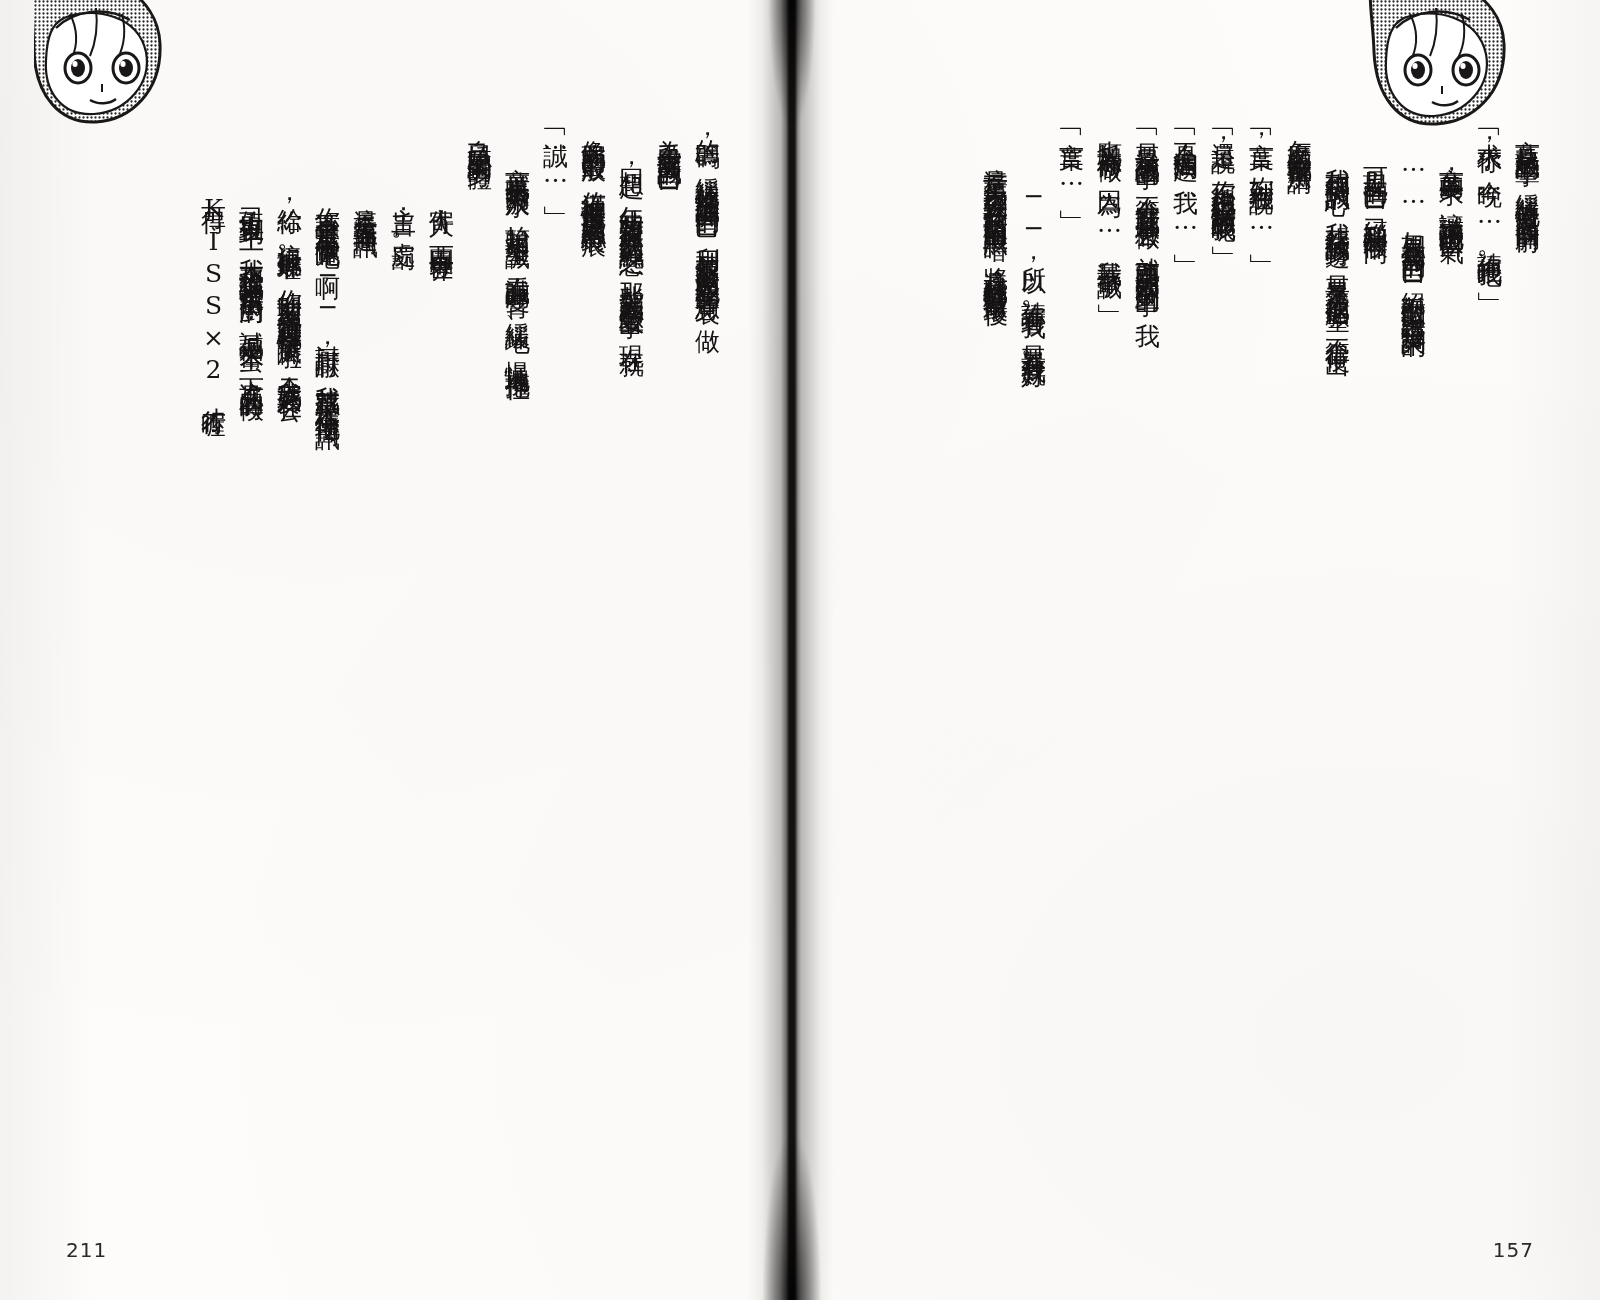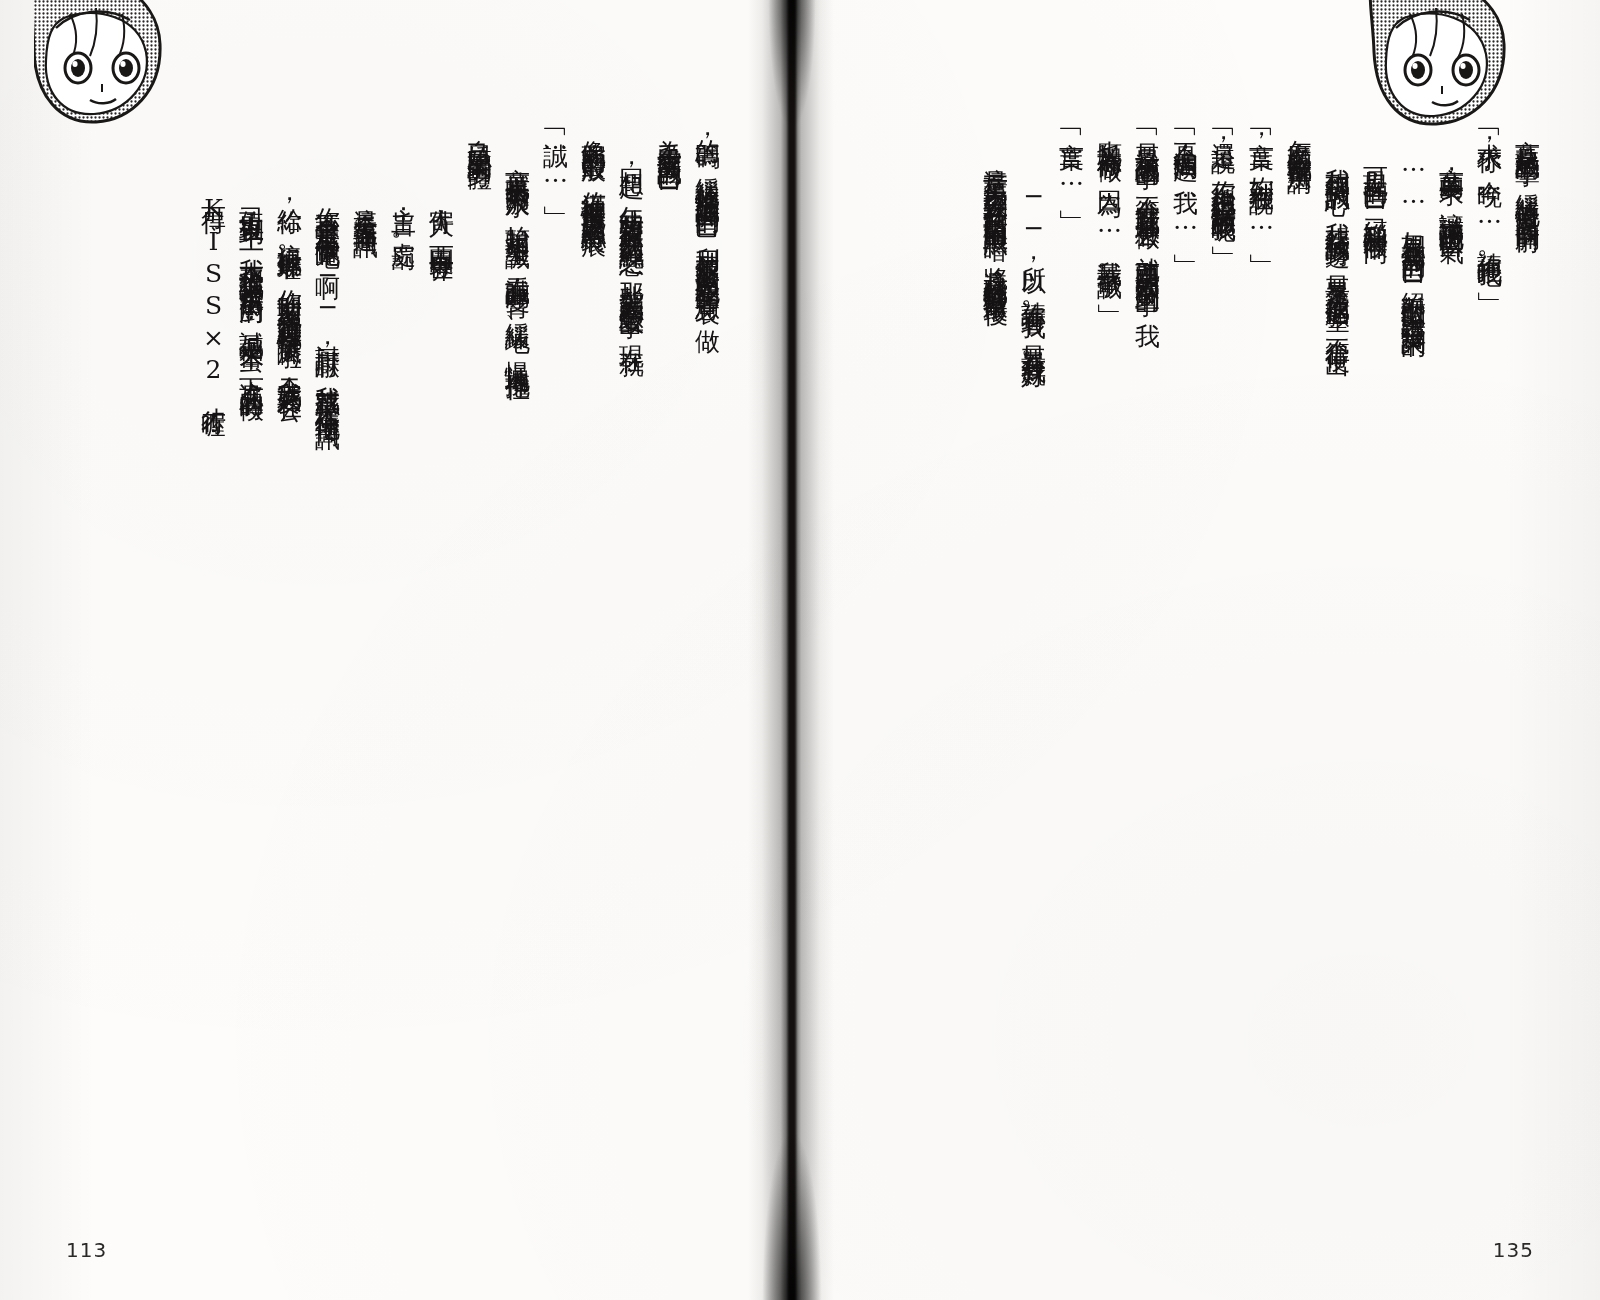--- a/index.html
+++ b/index.html
@@ -229,16 +229,16 @@
       <ellipse cx="66" cy="70" rx="7" ry="9" fill="#1a1717"></ellipse>
       <ellipse cx="63" cy="66" rx="2.6" ry="3" fill="#ffffff"></ellipse>
       <ellipse cx="114" cy="70" rx="13" ry="15" fill="#ffffff" stroke="#1a1717" stroke-width="3"></ellipse>
       <ellipse cx="114" cy="70" rx="7" ry="9" fill="#1a1717"></ellipse>
       <ellipse cx="111" cy="66" rx="2.6" ry="3" fill="#ffffff"></ellipse>
       <path d="M90,86 L90,94" stroke="#1a1717" stroke-width="2" fill="none"></path>
       <path d="M80,102 C88,107 100,106 106,101" stroke="#1a1717" stroke-width="2.4" fill="none"></path>
     </svg>
   </div>
 
-  <div class="page-number" id="pn-left">113</div>
-  <div class="page-number" id="pn-right">135</div>
+  <div class="page-number" id="pn-left">211</div>
+  <div class="page-number" id="pn-right">157</div>
 
 </div>
 
 </body></html>

